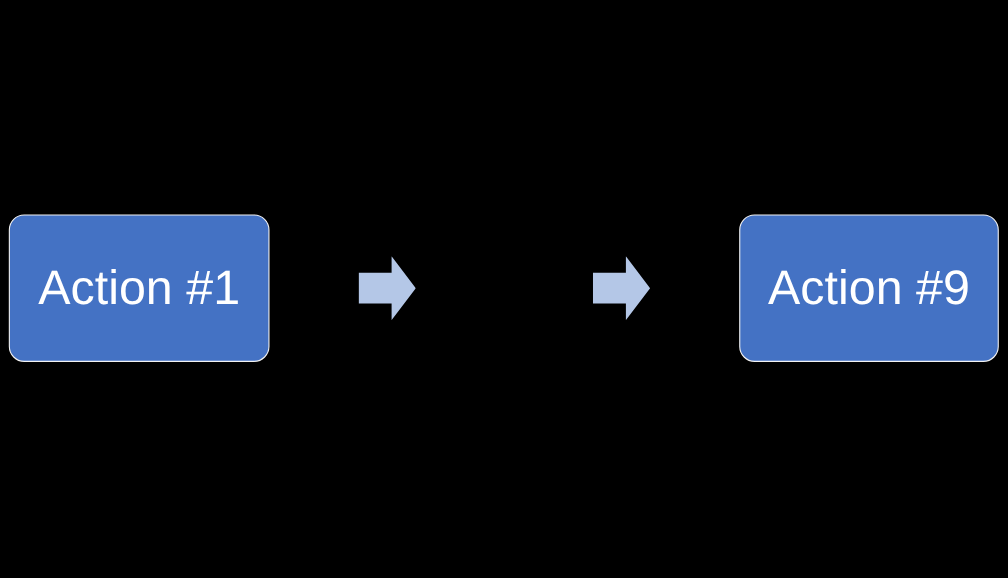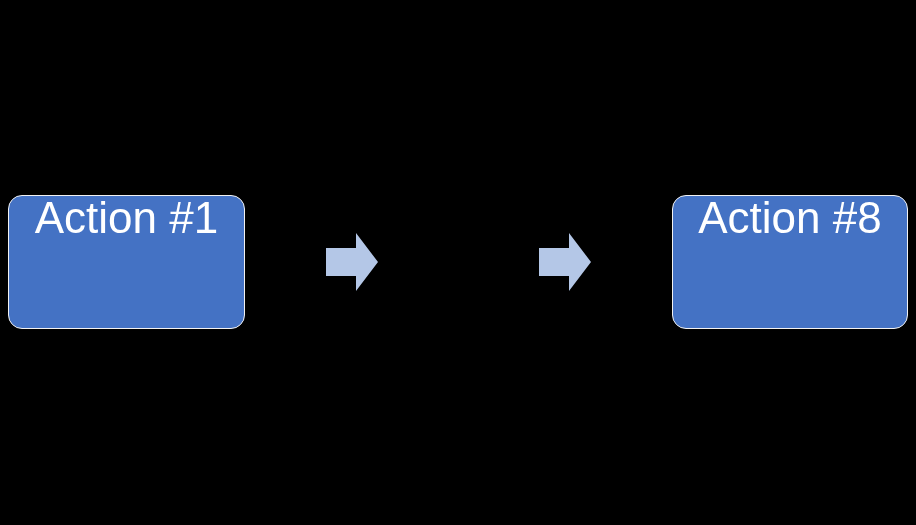--- a/index.html
+++ b/index.html
@@ -31,21 +31,21 @@
   .action-box {
     position: relative;
     flex: 0 0 auto;
     width: 237px;
     height: 134px;
     box-sizing: border-box;
     background: #4472C4;
     border: 1px solid #F2F2F2;
     border-radius: 14px;
     display: flex;
-    align-items: flex-start;
+    align-items: center;
     justify-content: center;
   }
   .action-box.box2 { width: 238px; }
   .action-box.box3 { width: 236px; }
 
   .action-label {
     color: #FFFFFF;
     font-size: 44px;
     font-weight: 400;
     line-height: 1;
@@ -90,20 +90,20 @@
     </div>
 
 
     <div class="arrow-gap">
       <svg class="flow-arrow" viewBox="0 0 52 58" preserveAspectRatio="none">
         <polygon points="0,15 30,15 30,0 52,29 30,58 30,43 0,43"></polygon>
       </svg>
     </div>
 
     <div class="action-box box3">
-      <span class="action-label">Action #8</span>
+      <span class="action-label">Action #9</span>
     </div>
 
     <div class="spacer-right"></div>
 
   </div>
 
 </div>
 
 </body></html>

